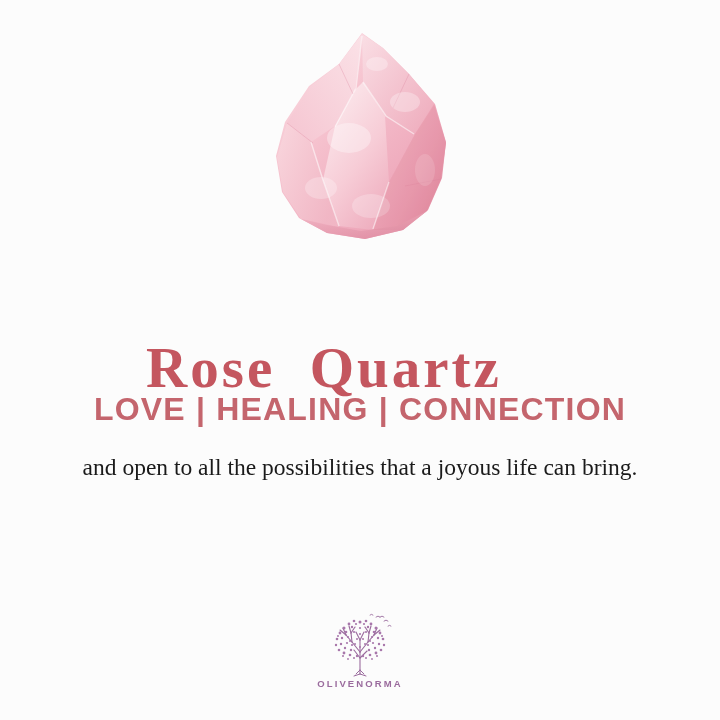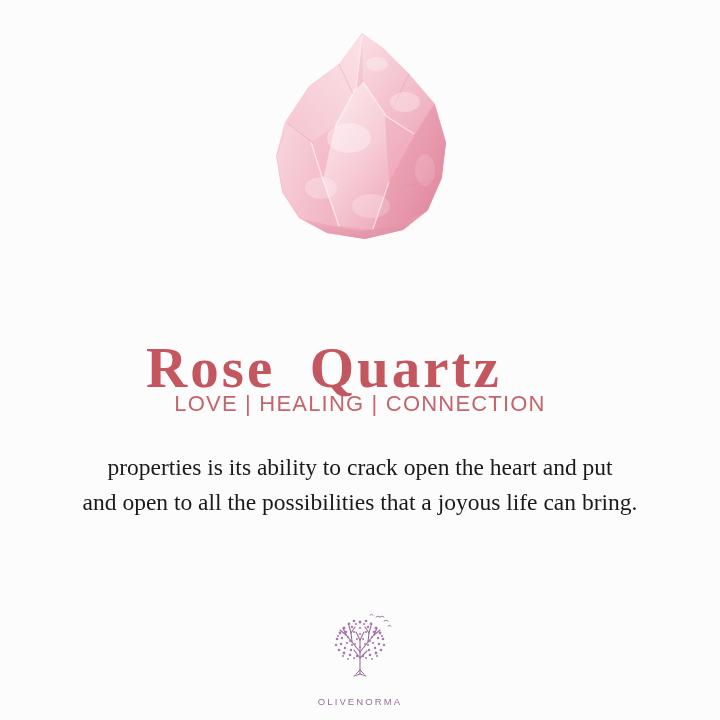--- a/index.html
+++ b/index.html
@@ -57,22 +57,22 @@
   }
 
   
   .subtitle {
     position: absolute;
     top: 392px;
     left: 0;
     width: 720px;
     text-align: center;
     font-family: "Liberation Sans", sans-serif;
-    font-size: 22px;
-    font-weight: 400;
+    font-size: 32px;
+    font-weight: 700;
     letter-spacing: 1.2px;
     line-height: 1.1;
     color: #c4656d;
   }
 
   
   .body-copy {
     position: absolute;
     top: 450px;
     left: 24px;
@@ -95,24 +95,24 @@
     display: flex;
     flex-direction: column;
     align-items: center;
   }
   .brand-mark {
     display: block;
     width: 78px;
     height: 66px;
   }
   .brand-name {
-    margin-top: 18px;
+    margin-top: 0;
     font-family: "Liberation Sans", sans-serif;
     font-size: 9.5px;
-    font-weight: 400;
+    font-weight: 700;
     letter-spacing: 2.1px;
     color: #9a6b9d;
   }
 </style>
 </head>
 <body>
 
 <div class="card">
 
   <div class="crystal-wrap">
@@ -190,21 +190,20 @@
 
       <path d="M163 180 L177 148 L181 112 L170 74 L150 104 L124 152 L108 200 L138 200 Z" fill="#d4798f" opacity="0.12"></path>
     </svg>
   </div>
 
   <h1 class="title">Rose  Quartz</h1>
 
   <div class="subtitle">LOVE | HEALING | CONNECTION</div>
 
   <div class="body-copy">
-    <span class="line">properties is its ability to crack open the heart and put</span>
     <span class="line">and open to all the possibilities that a joyous life can bring.</span>
   </div>
 
   <div class="brand">
     <svg class="brand-mark" viewBox="0 0 78 66" aria-hidden="true">
       <g stroke="#9a6b9d" fill="none" stroke-width="1.1" stroke-linecap="round">
 
         <path d="M39 62 L39 40"></path>
         <path d="M39 40 L31 30"></path>
         <path d="M39 40 L47 30"></path>

